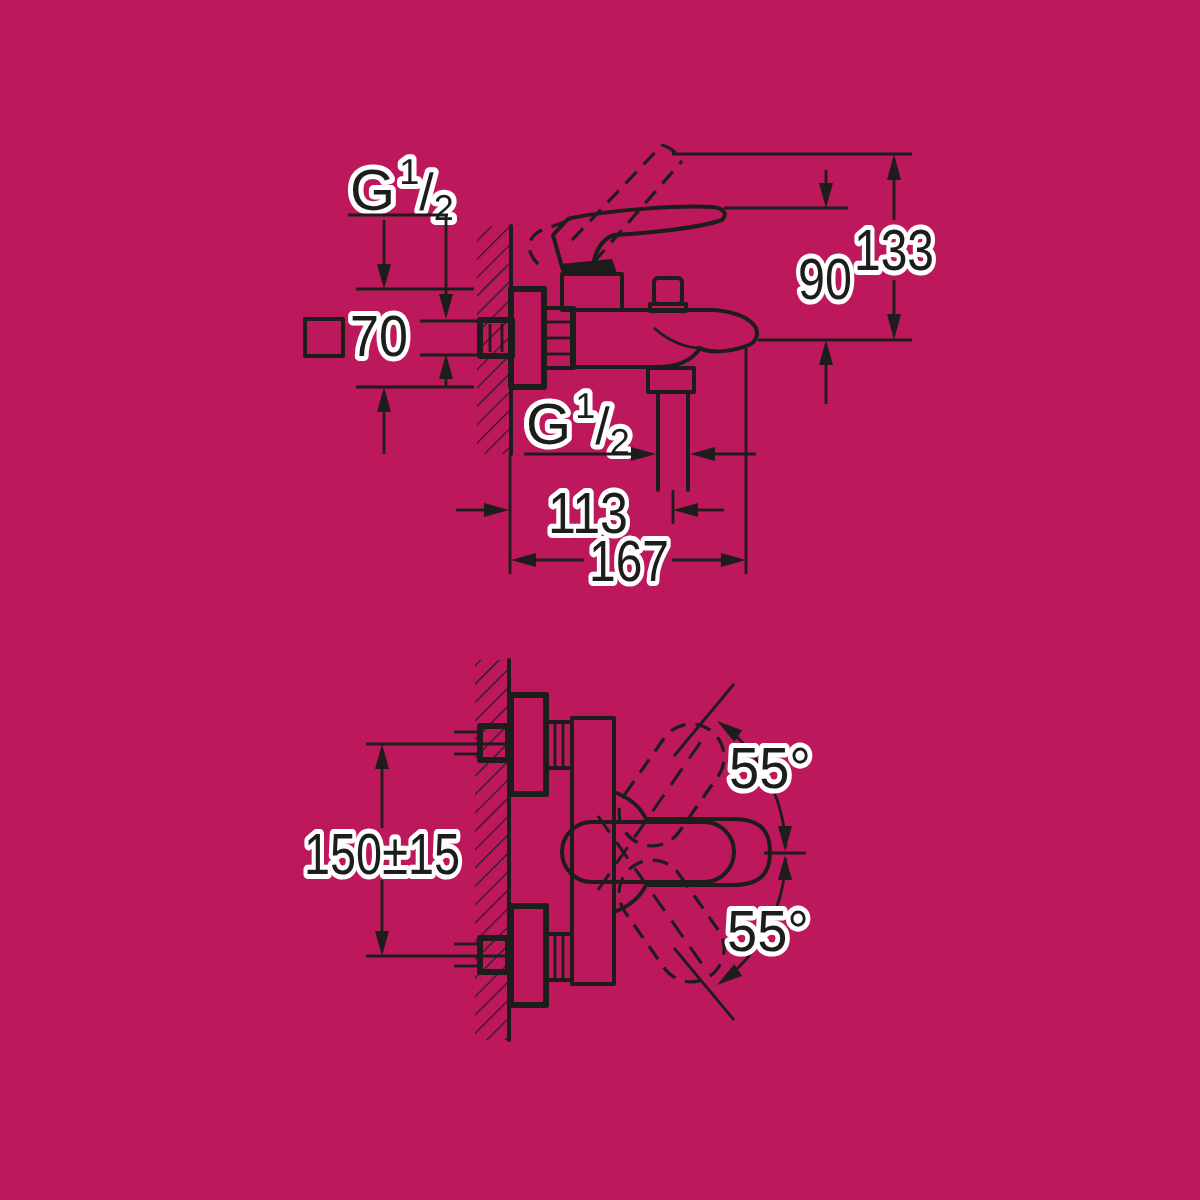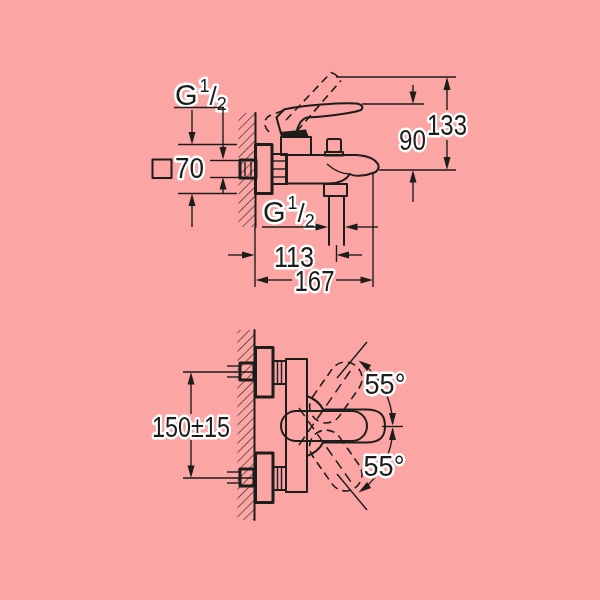--- a/index.html
+++ b/index.html
@@ -1,16 +1,16 @@
 <!DOCTYPE html>
 <html><head>
 <meta charset="utf-8">
 <style>
   html,body{margin:0;padding:0;background:#ffffff;}
-  #canvas{width:600px;height:600px;position:relative;background:#fca5a5;overflow:hidden;}
+  #canvas{width:600px;height:600px;position:relative;background:#be185d;overflow:hidden;}
   svg{display:block;}
   svg text{
     font-family:"Liberation Sans", sans-serif;
     fill:#1d1d1b;
     paint-order:stroke;
     stroke:#ffffff;
     stroke-width:5px;
     stroke-linejoin:round;
   }
   .ln{fill:none;stroke:#1d1d1b;stroke-width:2;stroke-linecap:round;stroke-linejoin:round;}

